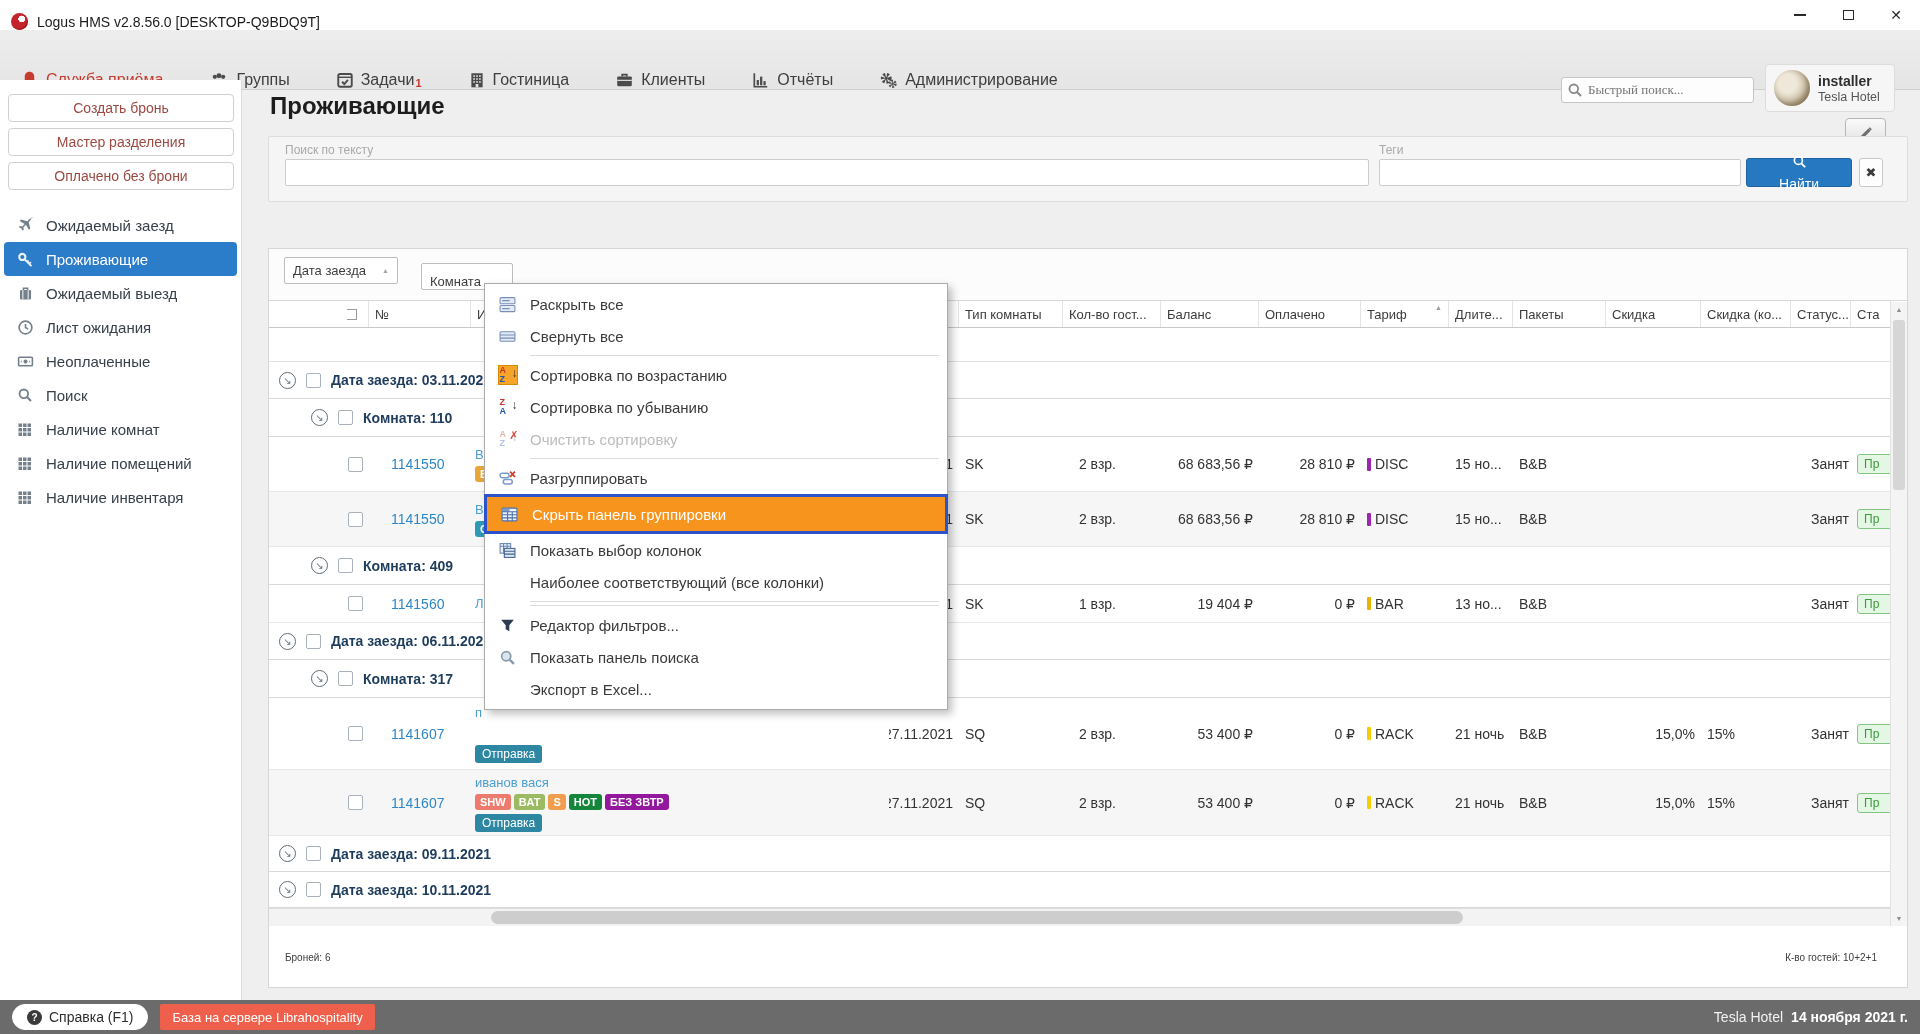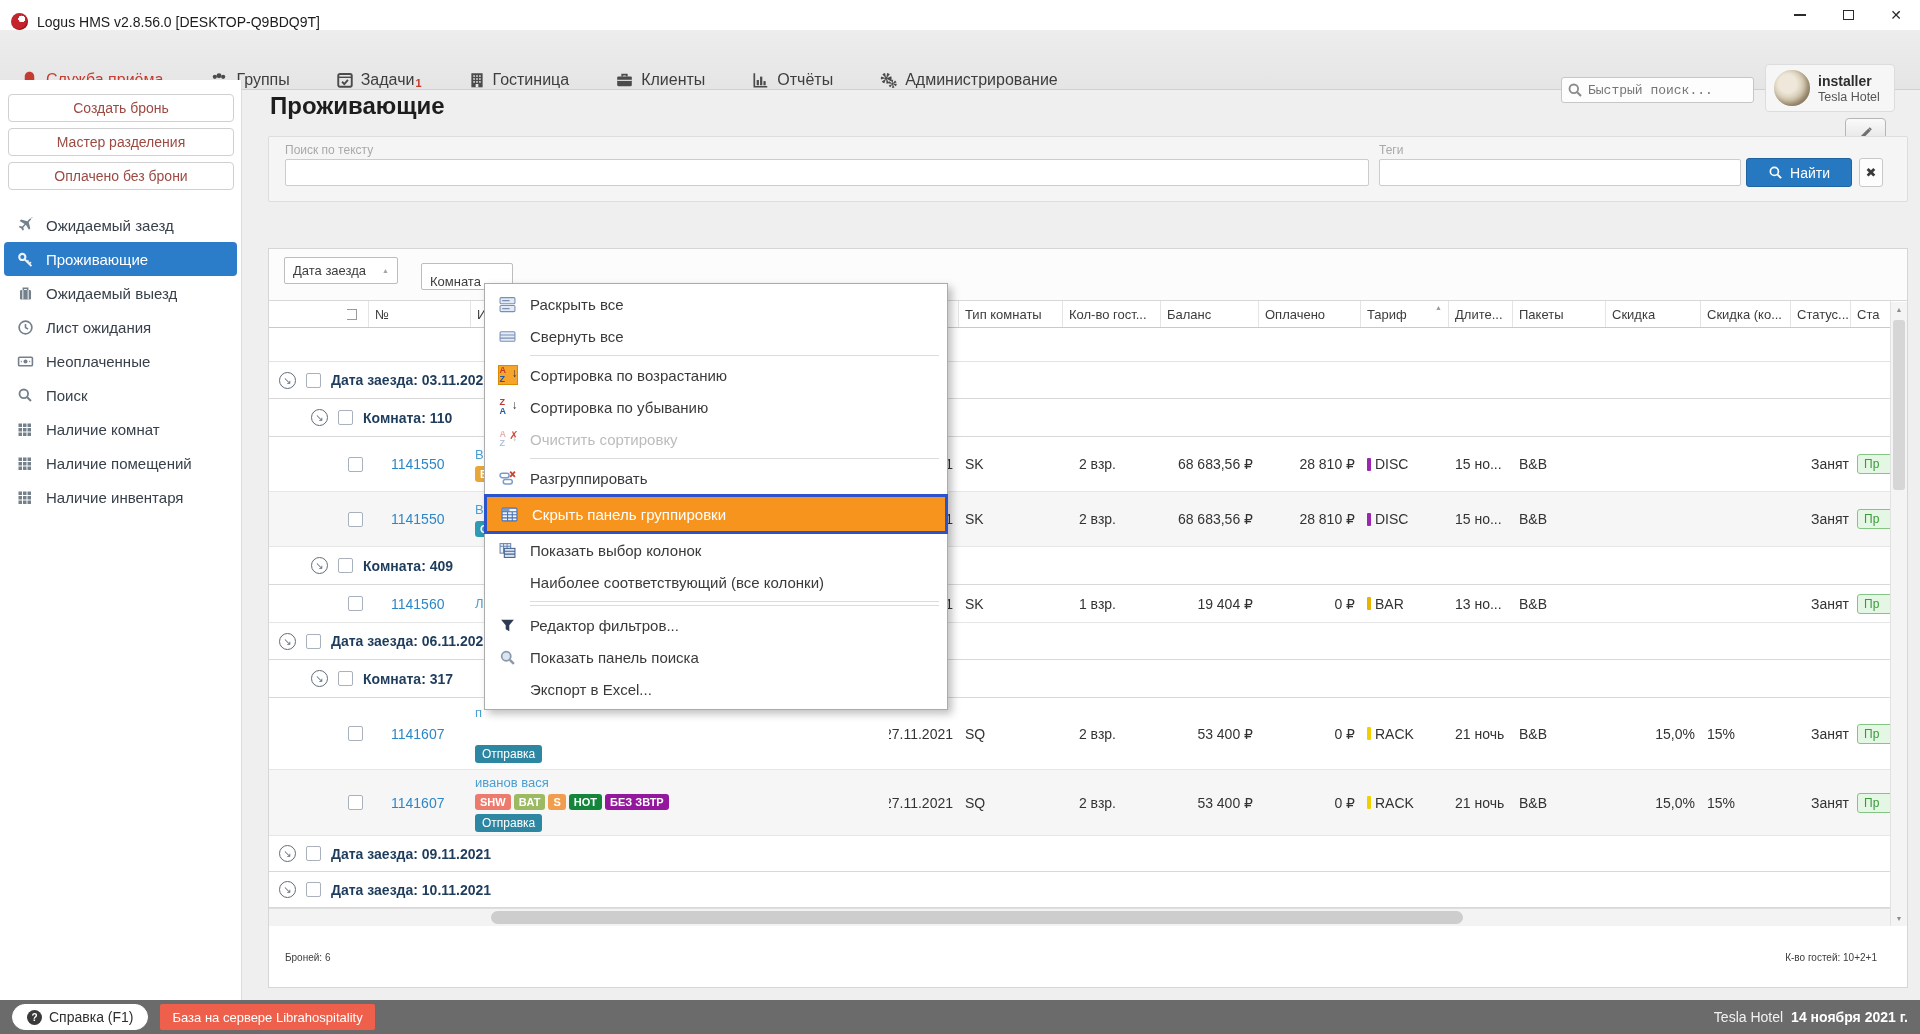--- a/index.html
+++ b/index.html
@@ -25,21 +25,21 @@
             display:flex; align-items:stretch; padding-left:20px; }
   .nav-item { display:flex; align-items:flex-end; gap:7px; margin-right:46px; position:relative;
               color:#3e3e3e; font-size:16px; cursor:default; }
   .nav-item .icon { color:#4b4b4b; display:flex; }
   .nav-item.active { color:#c53b30; }
   .nav-item.active .icon { color:#c53b30; }
   .nav-item.active::after { content:""; position:absolute; left:-6px; right:-6px; bottom:0; height:3px; background:#d8402f; }
   .nav-badge { color:#c53b30; font-size:11px; font-weight:bold; margin:-10px 0 0 -6px; }
   .quick-search { position:absolute; left:1561px; top:47px; width:193px; height:26px; }
   .quick-search input { width:100%; height:100%; border:1px solid #c6c6c6; border-radius:3px; padding:0 6px 0 26px;
-                        font-size:13px; color:#555; background:#fdfdfd; font-family:Liberation Mono, monospace; }
+                        font-size:13px; color:#555; background:#fdfdfd; font-family:Liberation Serif, serif; }
   .quick-search .icon { position:absolute; left:6px; top:5px; color:#8a8a8a; }
   .user-card { position:absolute; left:1765px; top:34px; width:130px; height:48px; background:#f6f6f6;
                border:1px solid #dcdcdc; border-radius:4px; display:flex; align-items:center; padding:0 8px; gap:8px; }
   .avatar { width:36px; height:36px; border-radius:50%;
             background:radial-gradient(circle at 38% 38%, #efe8da 0 28%, #cfc3ab 55%, #9a8c72 90%);
             box-shadow:inset -3px -3px 5px rgba(90,70,40,.45); flex:none; }
   .user-name { font-size:14px; font-weight:bold; color:#2e2e2e; line-height:17px; }
   .user-hotel { font-size:12.5px; color:#555; }
 
   
@@ -61,21 +61,21 @@
               display:flex; align-items:center; justify-content:center; color:#6e6e6e; }
 
   
   .filter-card { position:absolute; left:268px; top:136px; width:1640px; height:66px; background:#f5f5f5;
                  border:1px solid #dddddd; border-radius:2px; }
   .f-label { position:absolute; font-size:12px; color:#a9a9a9; }
   .f-input { position:absolute; height:27px; border:1px solid #ccc; border-radius:2px; background:#fff;
              font-size:14px; padding:0 6px; font-family:inherit; color:#333; }
   .btn-find { position:absolute; left:1477px; top:21px; width:106px; height:29px; background:#2679c0;
               border:1px solid #1f64a0; border-radius:3px; color:#fff; font-size:14px;
-              display:flex; align-items:center; justify-content:center; gap:7px; font-family:inherit; }
+              display:flex; align-items:center; justify-content:center; gap:7px; font-family:inherit;flex-direction:column; }
   .btn-clear { position:absolute; left:1590px; top:21px; width:24px; height:29px; background:#fdfdfd;
                border:1px solid #c8c8c8; border-radius:3px; color:#3a3a3a; font-size:13px; font-weight:bold;
                display:flex; align-items:center; justify-content:center; font-family:inherit; }
 
   
   .table-card { position:absolute; left:268px; top:248px; width:1640px; height:740px; background:#fff;
                 border:1px solid #d6d6d6; }
   .group-panel { position:relative; height:52px; border-bottom:1px solid #d8d8d8; background:#fcfcfc; }
   .gchip { position:absolute; height:27px; background:#fff; border:1px solid #bdbdbd; border-radius:2px;
            font-size:13px; color:#3d3d3d; display:flex; align-items:center; padding:0 8px; gap:16px; }

